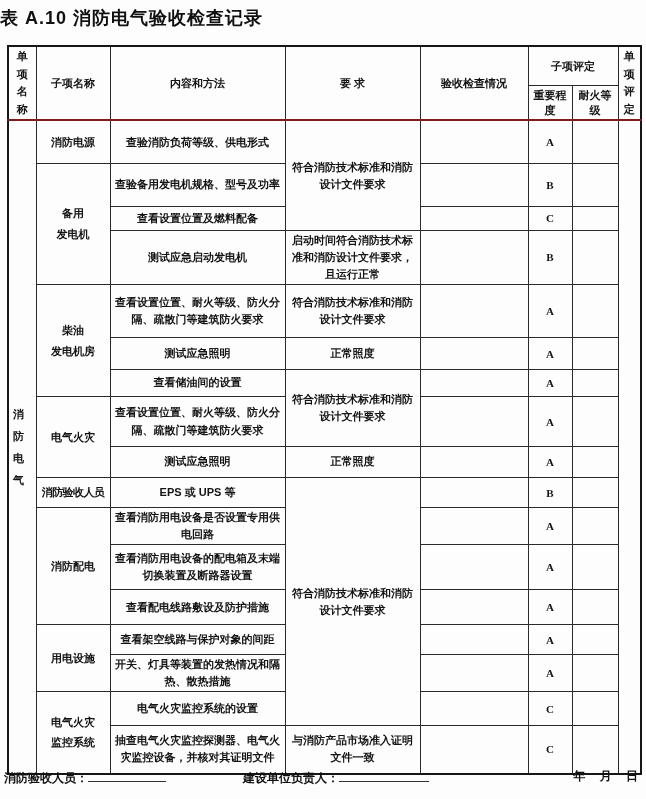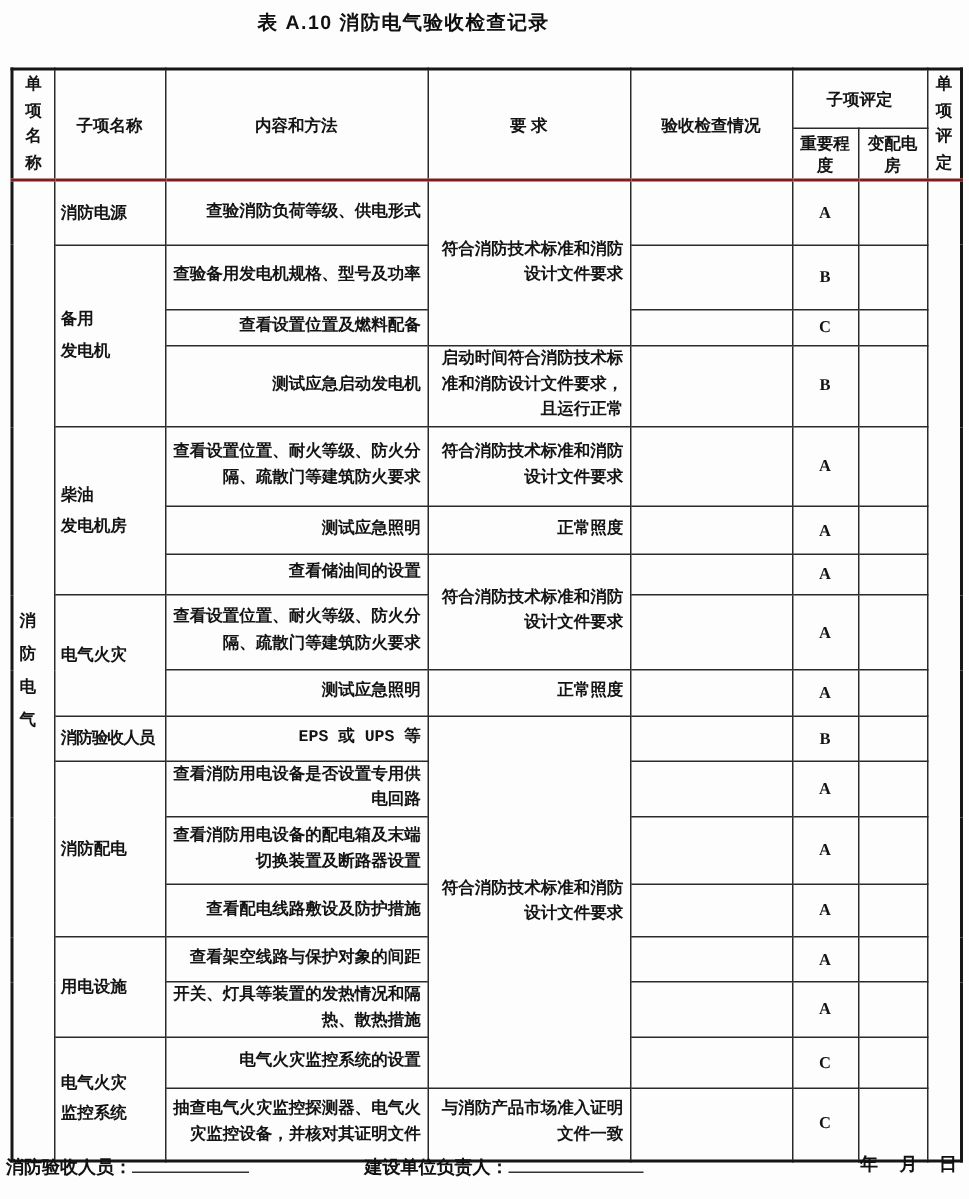--- a/index.html
+++ b/index.html
@@ -15,22 +15,22 @@
   .page {
     position: relative;
     width: 646px;
     height: 799px;
   }
   .doc-title {
     position: absolute;
     top: 6px;
     left: 0;
     width: 538px;
-    text-align: center;
-    font-size: 13px;
+    text-align: left;
+    font-size: 18px;
     font-weight: bold;
     letter-spacing: 1px;
   }
   table.doc-table {
     position: absolute;
     top: 45px;
     left: 7px;
     width: 633px;
     border-collapse: collapse;
     table-layout: fixed;
@@ -47,27 +47,26 @@
   }
   .doc-table thead th {
     text-align: center;
     border-bottom-width: 1px;
   }
   .doc-table thead tr.h-last th,
   .doc-table thead th.deep { border-bottom: 2px solid #7f1d1d; }
   .doc-table tbody tr:first-child td { border-top: 2px solid #161616; }
   .prewrap { white-space: pre-line; }
   .content-cell, .req-cell {
-    text-align: right;
+    text-align: center;
     line-height: 1.55;
     padding: 2px 5px;
-    font-family: Liberation Mono, monospace;
   }
   .subitem-cell {
-    text-align: left;
+    text-align: center;
     line-height: 1.9;
     padding: 2px 2px;
   }
   .subitem-small { font-size: 10px; letter-spacing: -0.6px; padding: 2px 1px; }
   .unit-cell {
     text-align: left;
     line-height: 2.0;
     padding: 0;
   }
   .imp-cell {
@@ -134,21 +133,21 @@
         <th rowspan="2" class="deep">子项名称</th>
         <th rowspan="2" class="deep">内容和方法</th>
         <th rowspan="2" class="deep">要  求</th>
         <th rowspan="2" class="deep">验收检查情况</th>
         <th colspan="2">子项评定</th>
         <th rowspan="2" class="prewrap deep hdr2">单项
 评定</th>
       </tr>
       <tr class="h-last" style="height:29px">
         <th>重要程度</th>
-        <th>变配电房</th>
+        <th>耐火等级</th>
       </tr>
     </thead>
     <tbody>
       <tr style="height:43px">
         <td rowspan="17" class="unit-cell prewrap">消防
 电气</td>
         <td class="subitem-cell">消防电源</td>
         <td class="content-cell">查验消防负荷等级、供电形式</td>
         <td rowspan="3" class="req-cell">符合消防技术标准和消防设计文件要求</td>
         <td class="blank-cell"></td>

